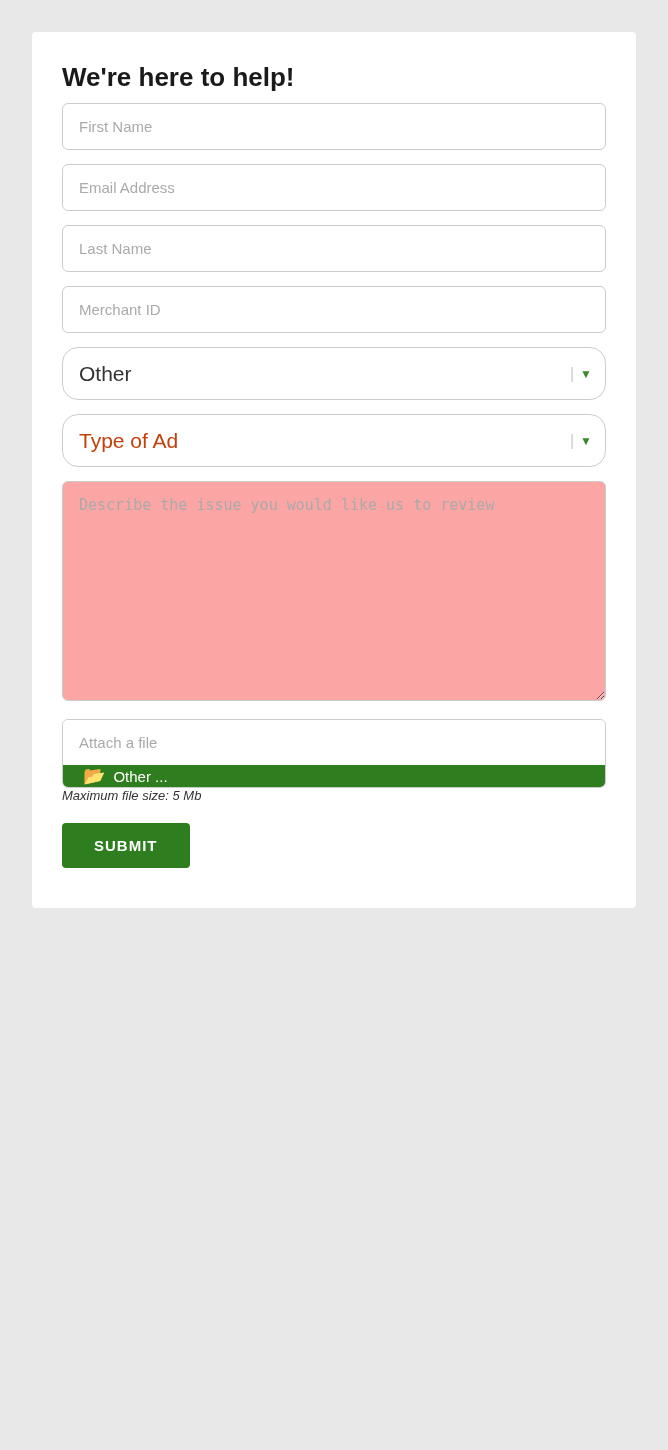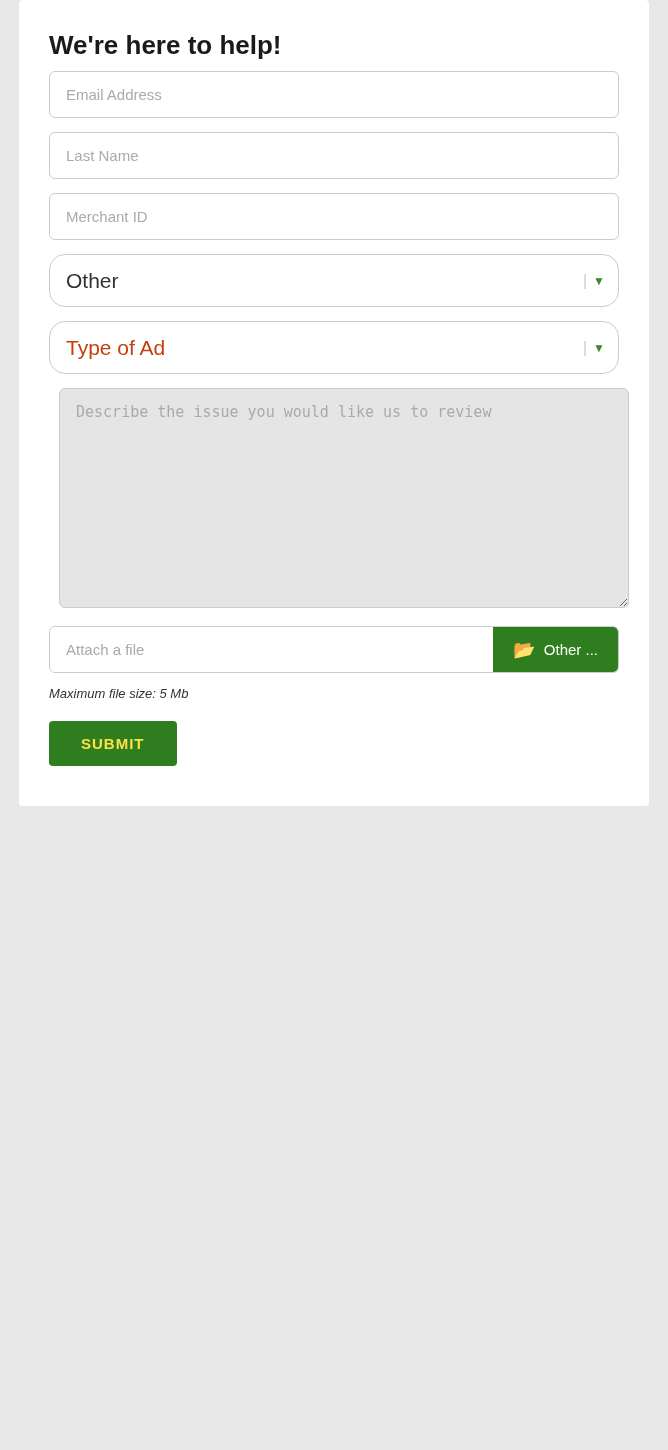--- a/index.html
+++ b/index.html
@@ -14,21 +14,21 @@
       justify-content: center;
       align-items: flex-start;
       min-height: 100vh;
       font-family: Arial, sans-serif;
     }
 
     .page-wrapper {
       width: 668px;
       min-height: 1450px;
       background: #e8e8e8;
-      padding: 0;
+      padding: 32px;
       display: flex;
       align-items: flex-start;
       justify-content: center;
     }
 
     .card {
       background: #fff;
       border-radius: 4px;
       padding: 30px 30px 40px 30px;
       width: 100%;
@@ -111,36 +111,36 @@
     }
 
     .form-textarea {
       width: 100%;
       padding: 14px 16px;
       border: 1px solid #ccc;
       border-radius: 6px;
       font-size: 15px;
       color: #333;
       outline: none;
-      background: #e5e5e5;
+      background: #fca5a5;
       resize: vertical;
       min-height: 220px;
-      margin-left: 10px;
     }
 
     .form-textarea::placeholder {
       color: #aaa;
     }
 
     .file-attach-row {
       display: flex;
       border: 1px solid #ccc;
       border-radius: 6px;
       overflow: hidden;
-      margin-bottom: 13px;
+      margin-bottom: 0;
+      flex-direction: column;
     }
 
     .file-attach-label {
       flex: 1;
       padding: 14px 16px;
       font-size: 15px;
       color: #aaa;
       background: #fff;
       display: flex;
       align-items: center;
@@ -165,38 +165,41 @@
 
     .file-size-note {
       font-size: 13px;
       color: #333;
       margin-bottom: 20px;
       font-style: italic;
     }
 
     .submit-button {
       background: #2e7d1e;
-      color: #fde047;
+      color: #ffffff;
       border: none;
       border-radius: 4px;
       padding: 14px 32px;
       font-size: 15px;
       font-weight: bold;
       letter-spacing: 1px;
       cursor: pointer;
       text-transform: uppercase;
     }
   </style>
 </head>
 <body>
 
 <div class="page-wrapper">
   <div class="card">
     <h1 class="card-title">We're here to help!</h1>
 
+    <div class="form-group">
+      <input class="form-input" type="text" placeholder="First Name" style="">
+    </div>
 
     <div class="form-group">
       <input class="form-input" type="email" placeholder="Email Address" style="">
     </div>
 
     <div class="form-group">
       <input class="form-input" type="text" placeholder="Last Name" style="">
     </div>
 
 

